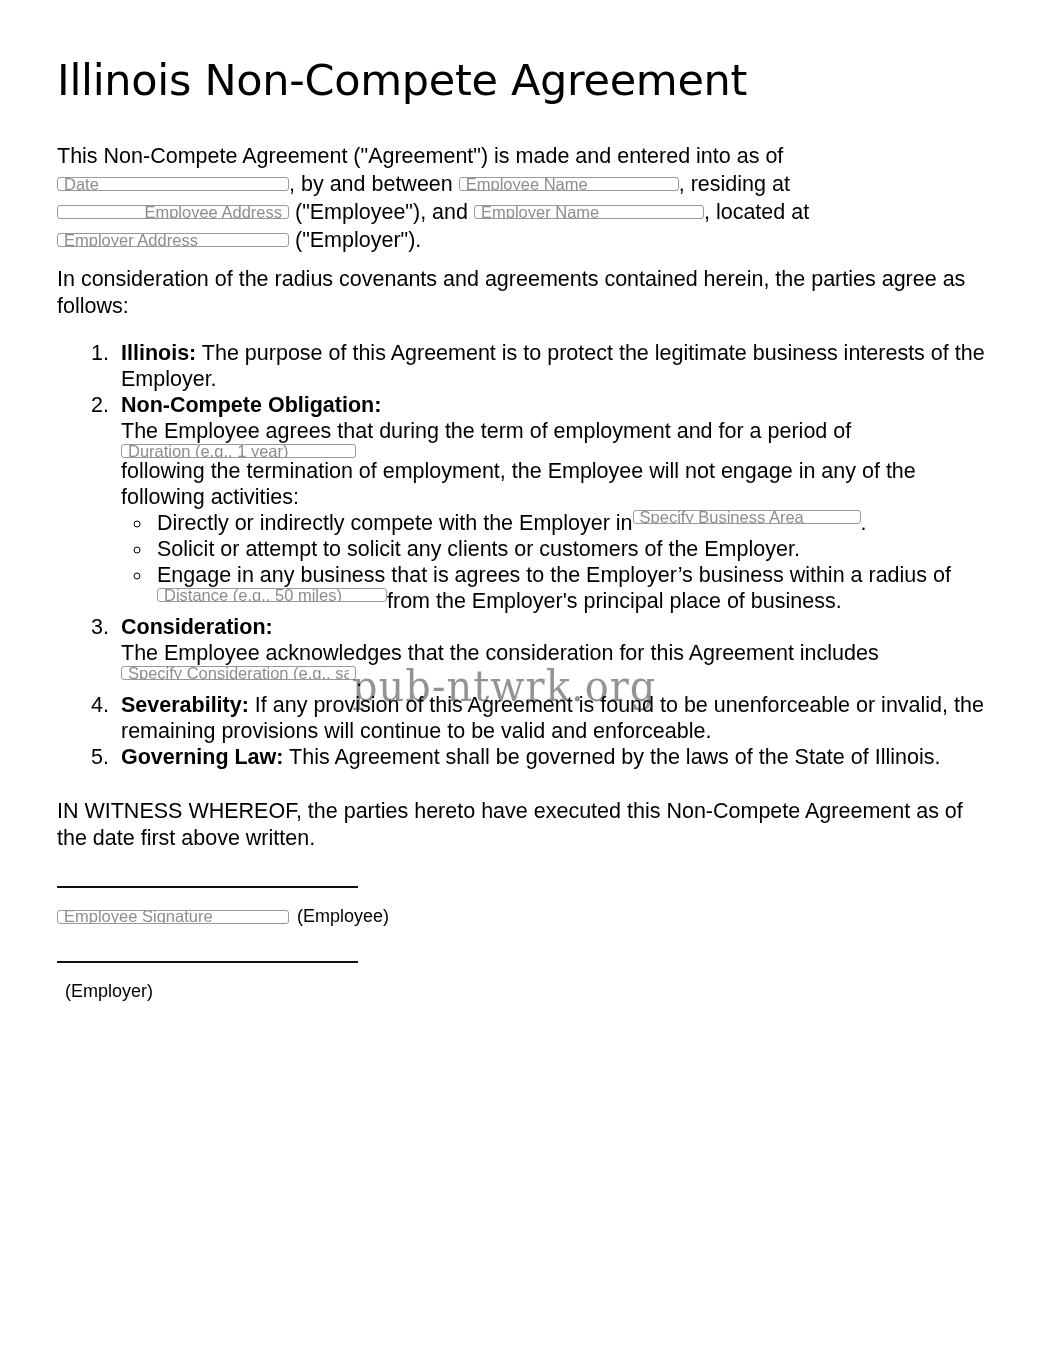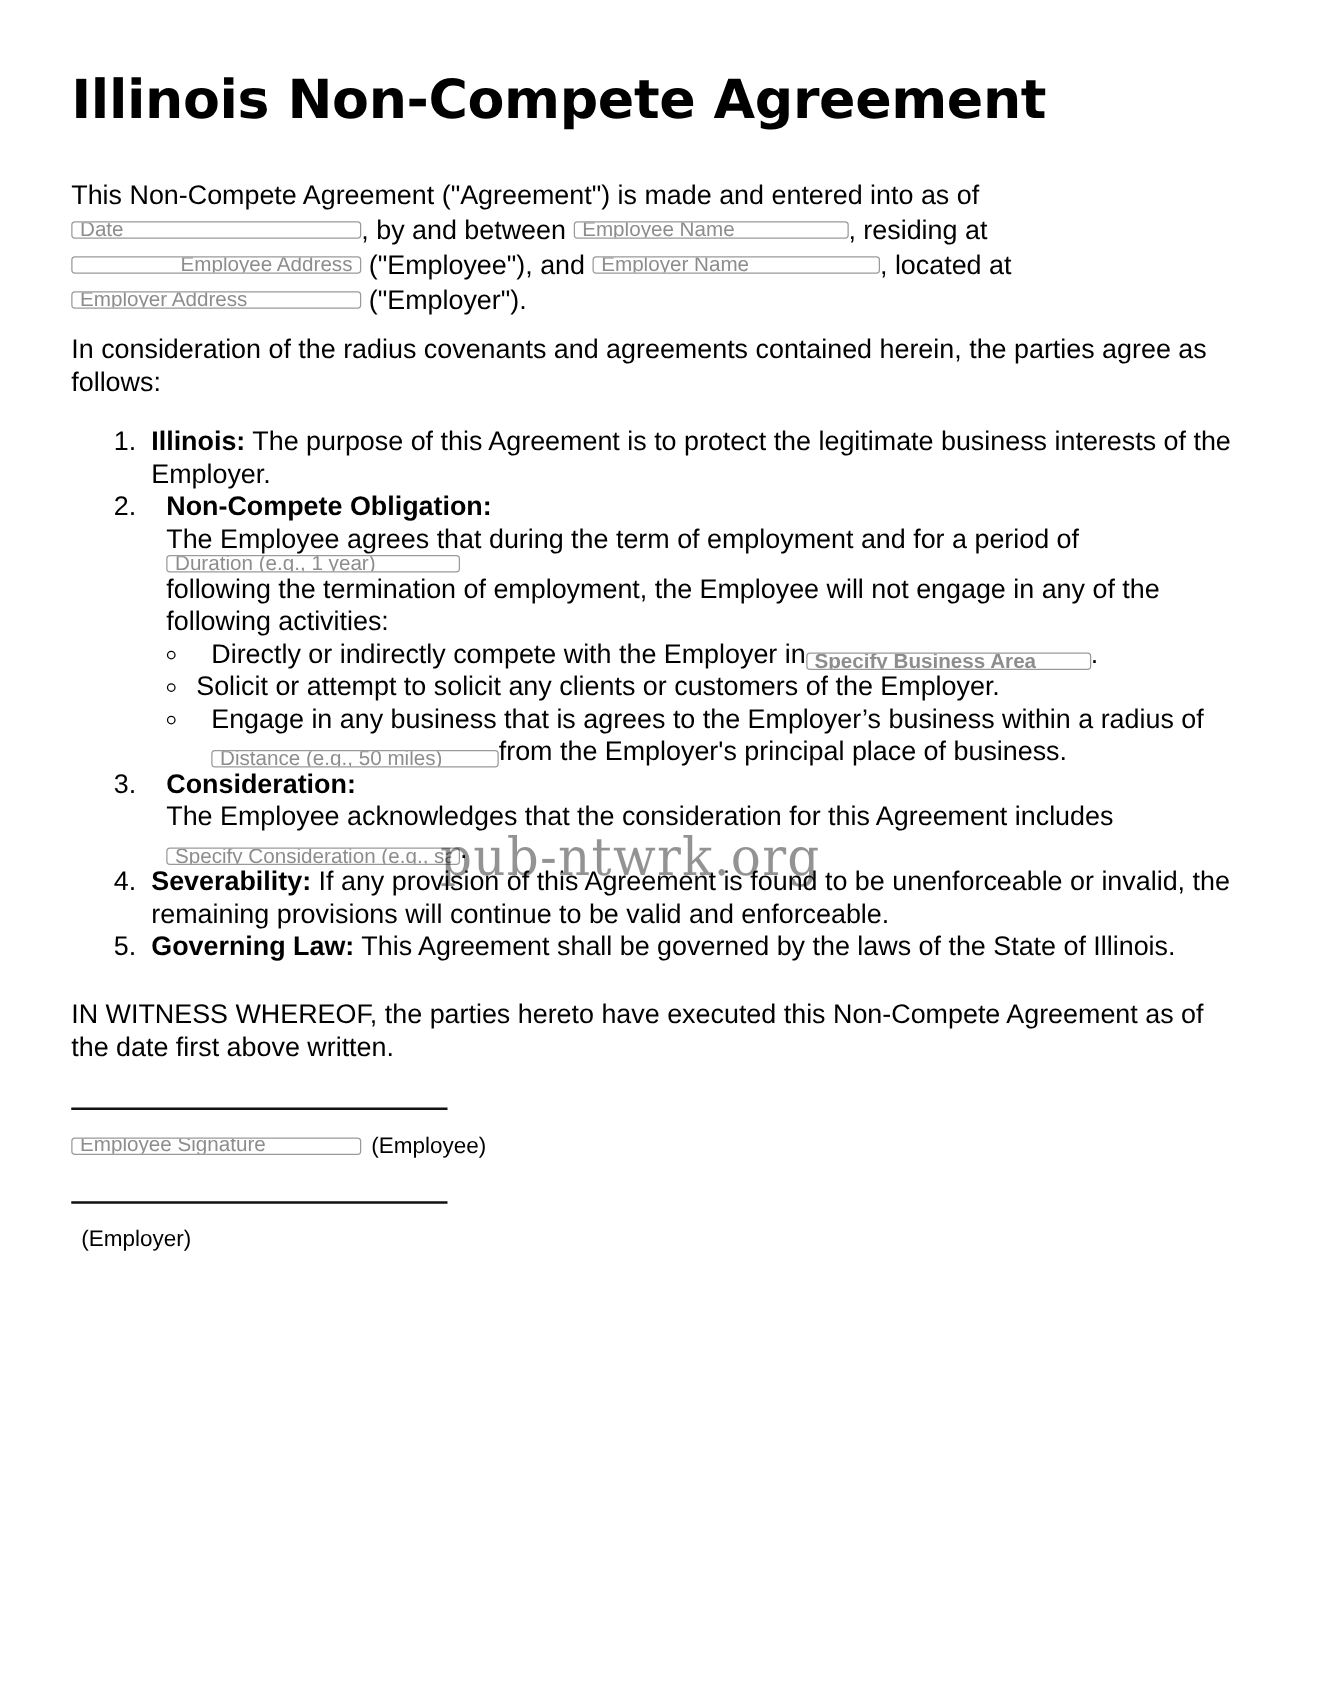--- a/index.html
+++ b/index.html
@@ -19,21 +19,21 @@
     position: relative;
     width: 1055px;
     height: 1365px;
     box-sizing: border-box;
     padding: 56px 57px 0 57px;
   }
 
   
   .doc-title {
     font-family: "DejaVu Sans", sans-serif;
-    font-weight: bold;
+    font-weight: normal;
     font-size: 43px;
     line-height: 1.12;
     letter-spacing: -0.3px;
     margin: 0 0 38px 0;
     color: #000;
   }
 
   
   .para {
     font-size: 21.5px;
@@ -71,42 +71,41 @@
   input.fld::placeholder {
     color: #8d8d8d;
     opacity: 1;
   }
   .w-date     { width: 232px; }
   .w-empname  { width: 220px; }
   .w-empaddr  { width: 232px; text-align: right; }
   .w-erpname  { width: 230px; }
   .w-erpaddr  { width: 232px; }
   .w-duration { width: 235px; }
-  .w-bizarea  { width: 228px; font-weight: bold; }
+  .w-bizarea  { width: 228px; }
   .w-distance { width: 230px; }
   .w-consid   { width: 235px; }
   .w-sign     { width: 232px; }
 
   
   ol.main-list {
     margin: 0 0 22px 0;
     padding-left: 58px;
     font-size: 21.5px;
     line-height: 26px;
   }
   ol.main-list > li {
     margin: 0 0 0 0;
     padding-left: 6px;
   }
   ol.main-list > li .li-body { display: block; }
   .li-flow {
     display: flex;
-    align-items: flex-end;
+    align-items: flex-start;
     flex-wrap: wrap;
-    margin-left: 12px;
   }
   ul.sub-list {
     list-style-type: circle;
     margin: 0;
     padding-left: 32px;
     font-size: 21.5px;
     line-height: 26px;
   }
   ul.sub-list > li {
     padding-left: 4px;

